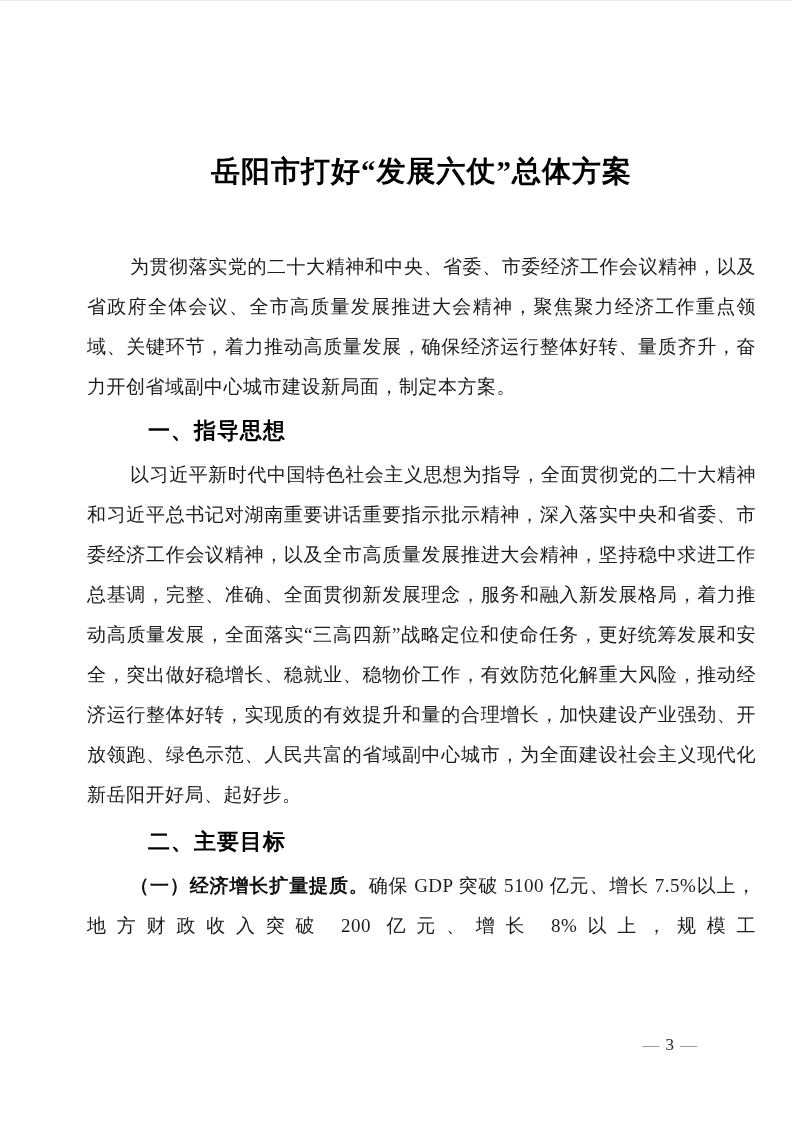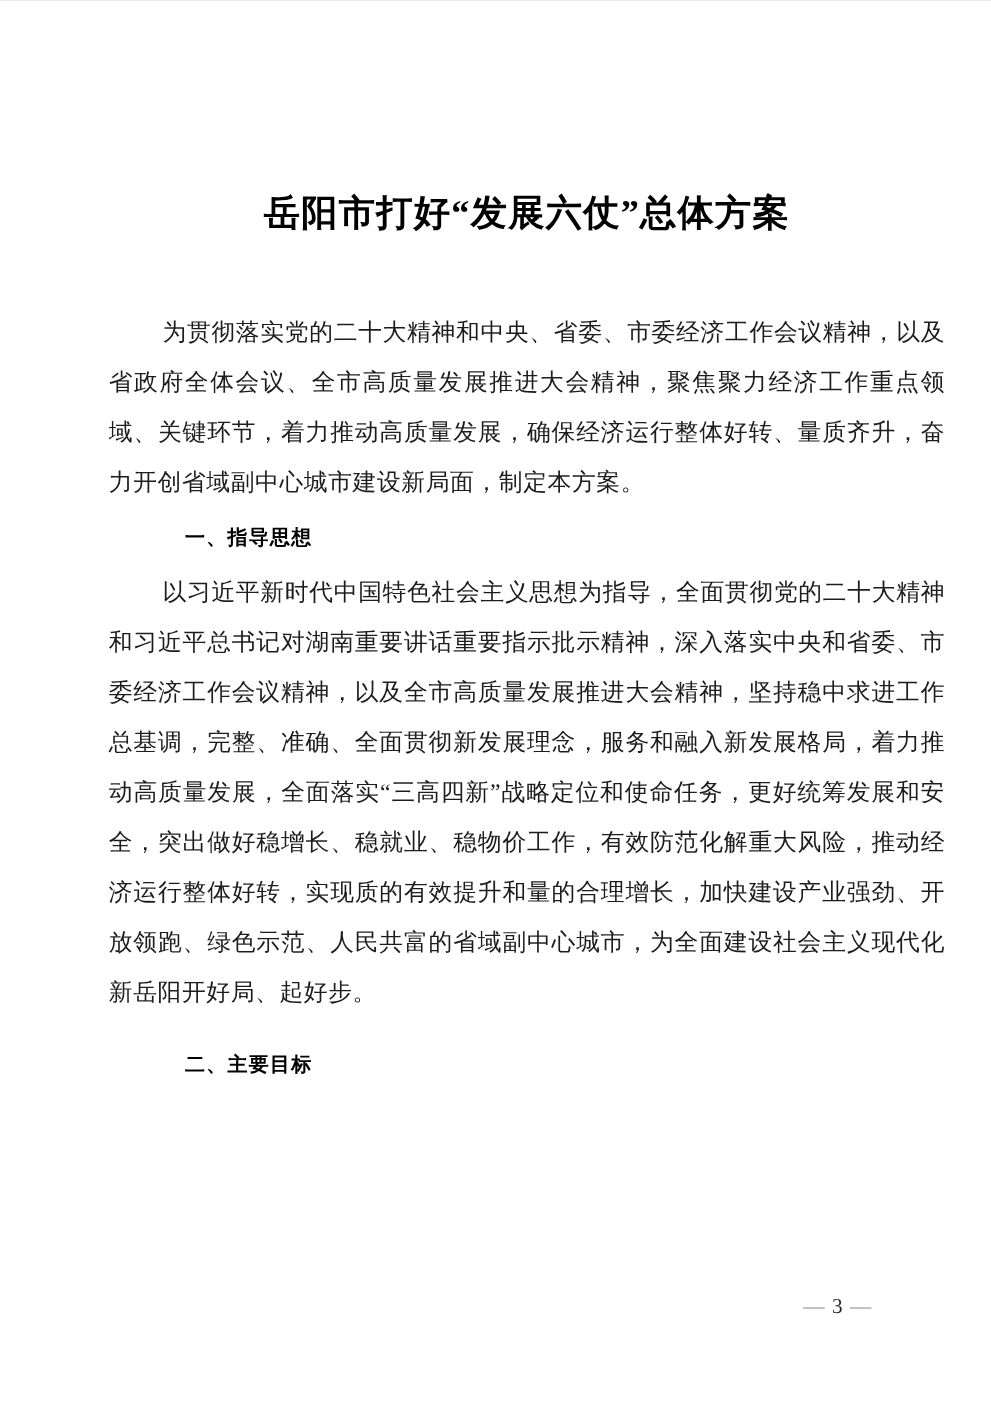--- a/index.html
+++ b/index.html
@@ -39,30 +39,30 @@
     text-align: justify;
     text-justify: inter-ideograph;
     text-indent: 43px;
     color: #1c1c1c;
   }
   p.continues {
     text-align-last: justify;
   }
   h2.section-heading {
     margin: 4px 0 4px 0;
-    font-size: 16px;
+    font-size: 22px;
     line-height: 40px;
     font-weight: bold;
     text-indent: 61px;
     color: #000000;
     font-family: "Liberation Sans", "DejaVu Sans", sans-serif;
     letter-spacing: 1px;
   }
   h2.section-heading.second {
-    margin-top: 18px;
+    margin-top: 7px;
   }
   .item-lead {
     font-weight: bold;
     color: #111111;
   }
   .page-number {
     position: absolute;
     top: 1034px;
     right: 96px;
     font-size: 17px;
@@ -87,19 +87,20 @@
     <h1 class="doc-title">岳阳市打好“发展六仗”总体方案</h1>
 
     <p class="body-text">为贯彻落实党的二十大精神和中央、省委、市委经济工作会议精神，以及省政府全体会议、全市高质量发展推进大会精神，聚焦聚力经济工作重点领域、关键环节，着力推动高质量发展，确保经济运行整体好转、量质齐升，奋力开创省域副中心城市建设新局面，制定本方案。</p>
 
     <h2 class="section-heading">一、指导思想</h2>
 
     <p class="body-text">以习近平新时代中国特色社会主义思想为指导，全面贯彻党的二十大精神和习近平总书记对湖南重要讲话重要指示批示精神，深入落实中央和省委、市委经济工作会议精神，以及全市高质量发展推进大会精神，坚持稳中求进工作总基调，完整、准确、全面贯彻新发展理念，服务和融入新发展格局，着力推动高质量发展，全面落实“三高四新”战略定位和使命任务，更好统筹发展和安全，突出做好稳增长、稳就业、稳物价工作，有效防范化解重大风险，推动经济运行整体好转，实现质的有效提升和量的合理增长，加快建设产业强劲、开放领跑、绿色示范、人民共富的省域副中心城市，为全面建设社会主义现代化新岳阳开好局、起好步。</p>
 
     <h2 class="section-heading second">二、主要目标</h2>
 
+    <p class="body-text continues"><span class="item-lead">（一）经济增长扩量提质。</span><span>确保 GDP 突破 5100 亿元、增长 7.5%以上，地方财政收入突破 200 亿元、增长 8%以上，规模工</span></p>
 
   </div>
 
   <div class="page-number">
     <span class="dash">—</span><span class="num">3</span><span class="dash">—</span>
   </div>
 </div>
 
 </body></html>

